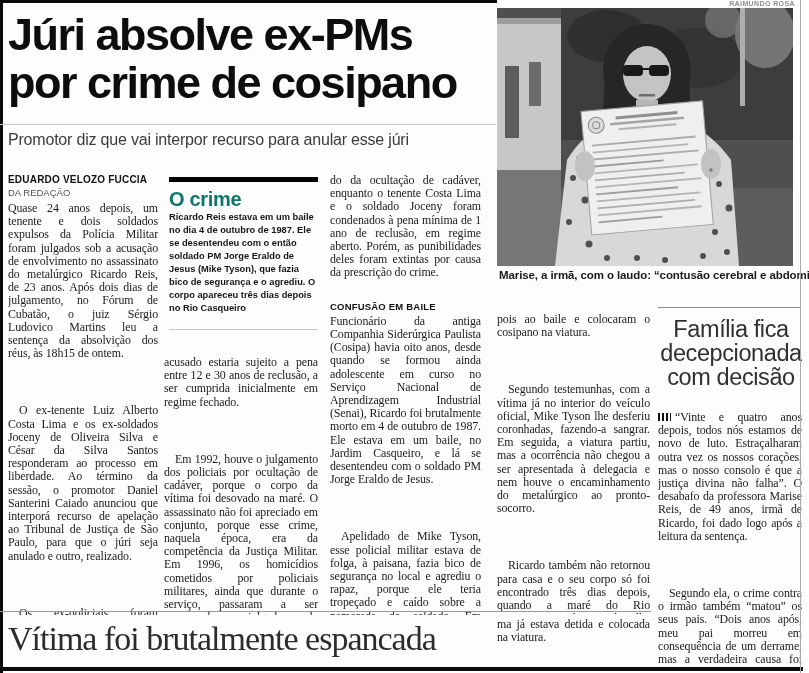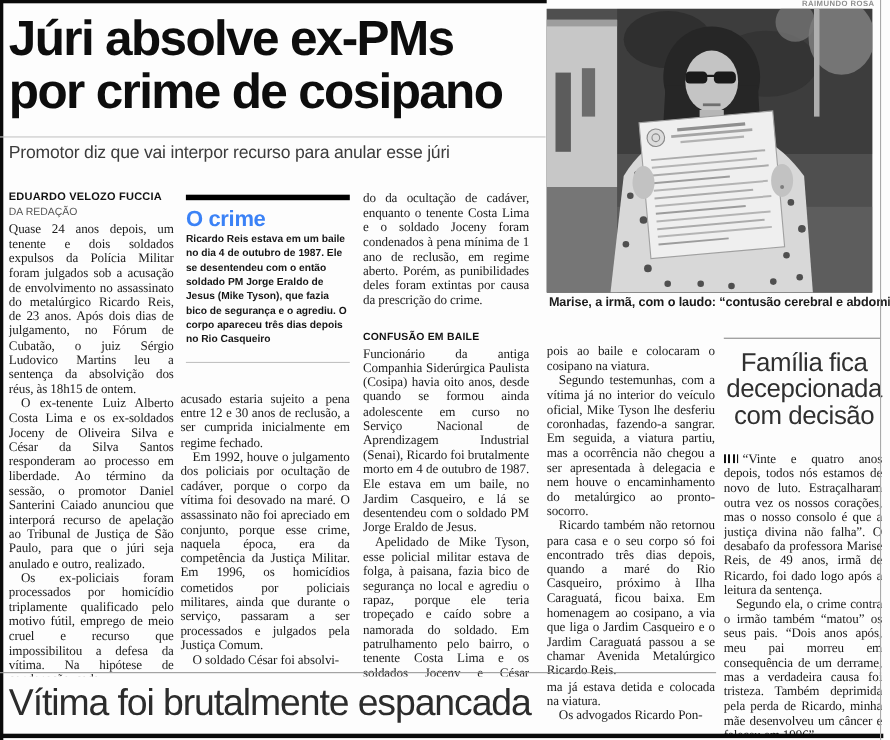--- a/index.html
+++ b/index.html
@@ -24,35 +24,35 @@
   }
   .byline { position:absolute; left:8px; top:174px; font-family:"Liberation Sans", sans-serif; }
   .byline-name { font-size:10px; font-weight:bold; color:#111; letter-spacing:0.2px;text-align:center; }
   .byline-role { font-size:9.5px; color:#555; margin-top:2px; }
 
   .bodycol {
     position:absolute; font-size:11.9px; line-height:13.2px; letter-spacing:-0.1px;
     text-align:justify; color:#1b1b1b; overflow:hidden;
   }
   .bodycol p { margin:0; }
-  .bodycol p.ind { text-indent:11px; }
+  .bodycol p.ind { text-indent:11px;margin-top:44px; }
   .col1 { left:8px;   top:202px; width:150px; height:413px; }
   .col2 { left:164px; top:356px; width:154px; height:259px; }
   .col3 { left:330px; top:174px; width:151px; height:441px; }
   .col4 { left:497px; top:313px; width:153px; height:301px; }
   .subhead {
     font-family:"Liberation Sans", sans-serif; font-weight:bold; font-size:9.5px;
     letter-spacing:0.2px; color:#111; margin:20px 0 2px 0; text-align:left;
   }
 
   .crime-box { position:absolute; left:169px; top:177px; width:149px; }
   .crime-bar { height:5px; background:#000; }
   .crime-title {
     margin-top:6px; font-family:"Liberation Sans", sans-serif; font-weight:bold;
-    font-size:20px; letter-spacing:-0.3px; color:#3b82f6;
+    font-size:20px; letter-spacing:-0.3px; color:#0f766e;
   }
   .crime-body {
     font-family:"Liberation Sans", sans-serif; font-weight:bold;
     font-size:9.3px; line-height:13px; color:#161616; text-align:left;
   }
   .crime-rule { margin-top:14px; height:1px; background:#c2c2c2; }
 
   .photo-credit {
     position:absolute; left:600px; top:0; width:195px; text-align:right;
     font-family:"Liberation Sans", sans-serif; font-weight:bold; font-size:7px;
@@ -73,21 +73,21 @@
   }
   .family-body { left:658px; top:411px; width:144px; height:258px; }
   .lead-marker {
     display:inline-block; width:13px; height:8px; margin-right:4px;
     background:repeating-linear-gradient(90deg,#111 0 2px,transparent 2px 4px);
   }
 
   .bottom-rule { position:absolute; left:0; top:611px; width:651px; height:1px; background:#9a9a9a; }
   .bottom-headline {
     position:absolute; left:8px; top:620px; width:640px;
-    font-family:Liberation Sans, sans-serif; font-weight:normal;
+    font-family:Liberation Serif, serif; font-weight:normal;
     font-size:34px; letter-spacing:-1px; color:#2c2c2c;
   }
   .bottom-cont { left:497px; top:618px; width:153px; height:49px; }
 </style>
 </head>
 <body>
 
 <div class="page">
 
   <div class="frame-top"></div>

